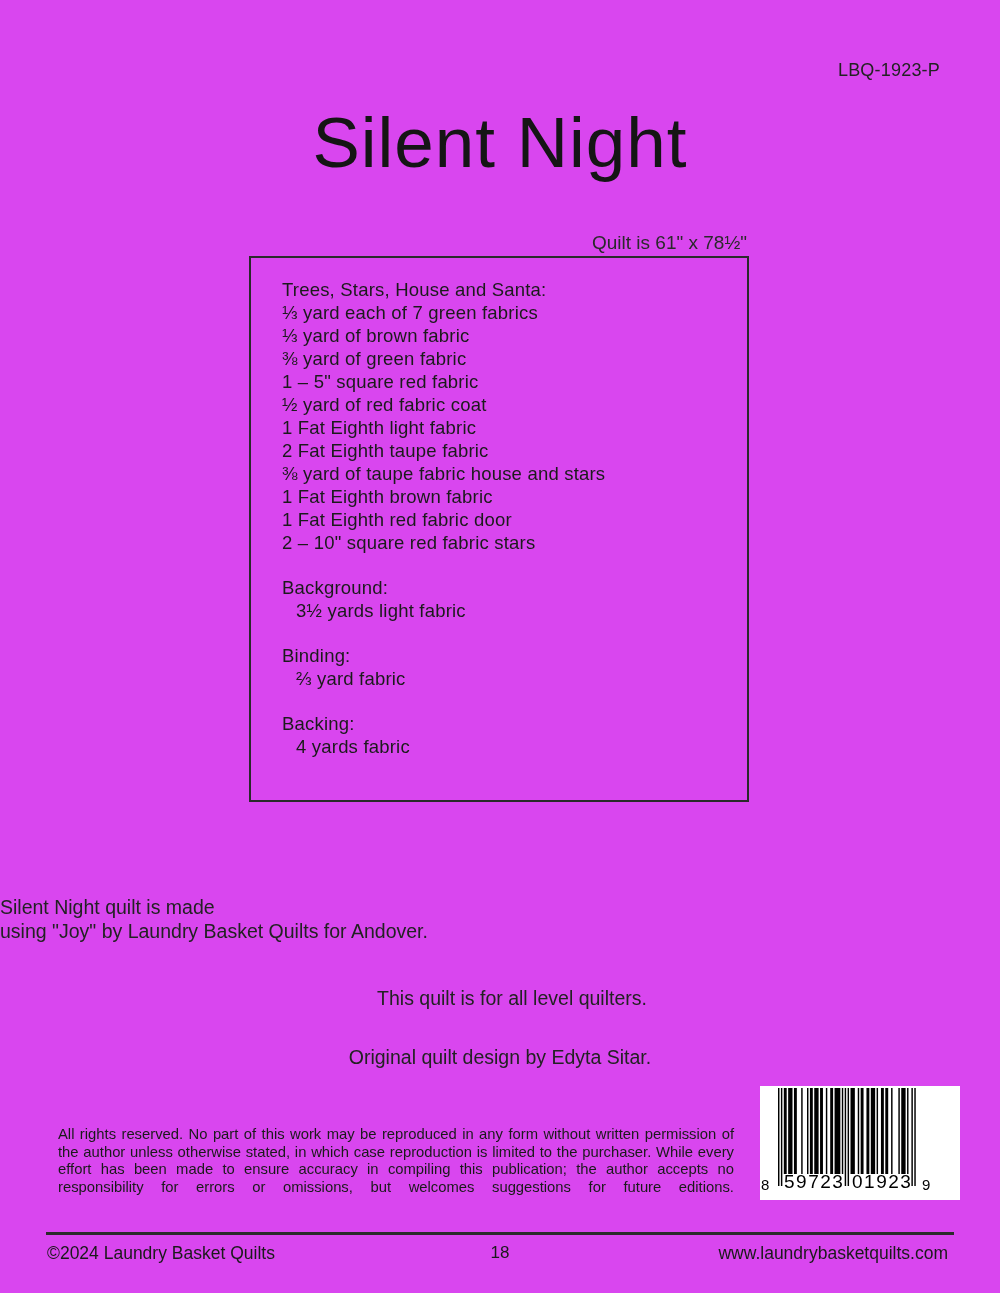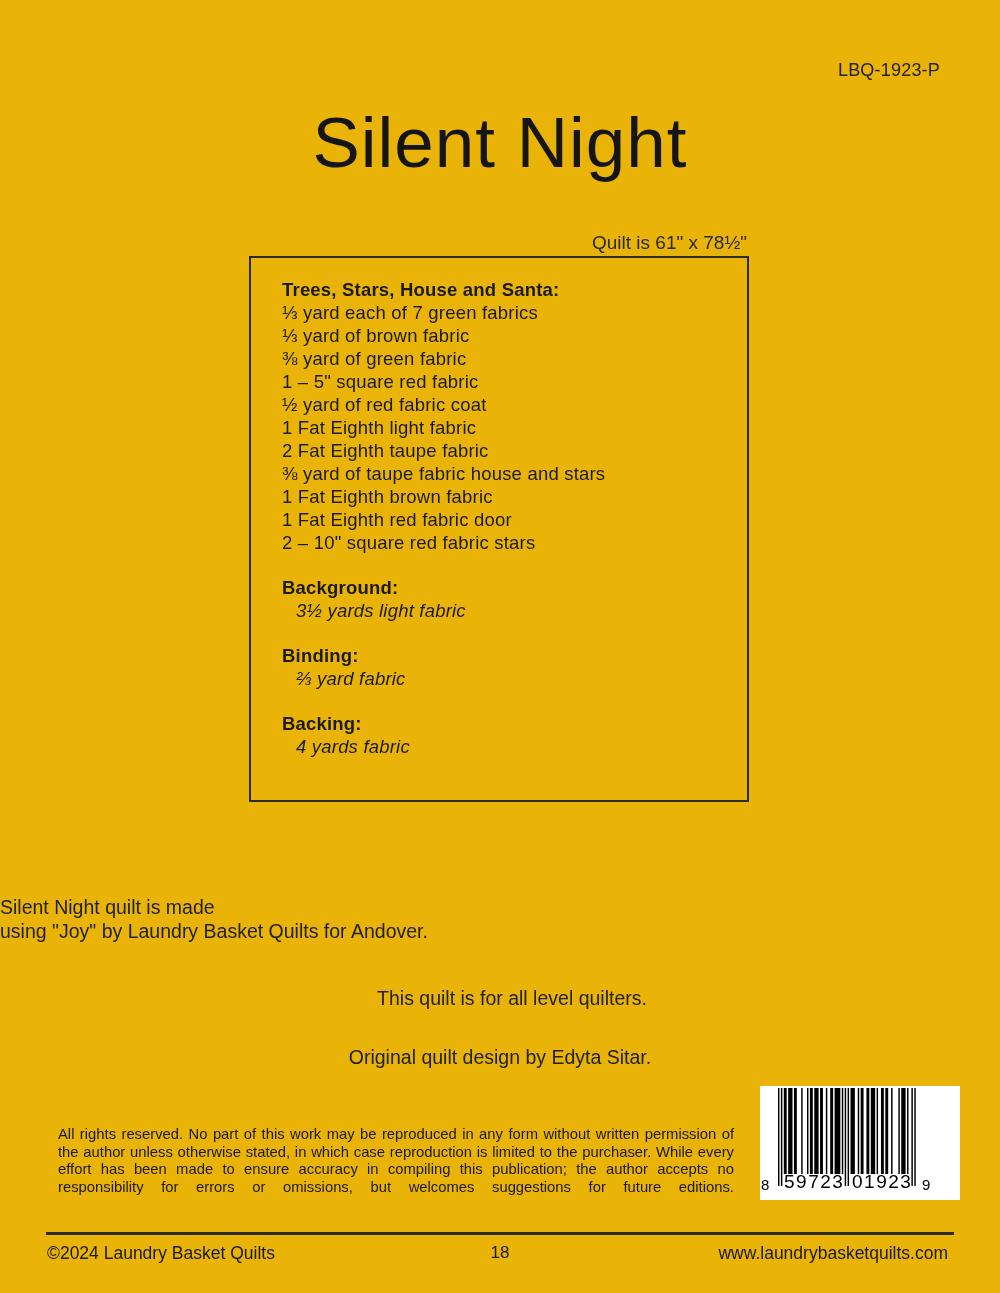--- a/index.html
+++ b/index.html
@@ -1,18 +1,18 @@
 <!DOCTYPE html>
 <html><head>
 <meta charset="utf-8">
 <style>
   html,body { margin:0; padding:0; background:#e8e8e8; }
   .page {
     position:relative; width:1000px; height:1293px; margin:0 auto;
-    background:#eab308; color:#1b1b1b;
+    background:#d946ef; color:#1b1b1b;
     font-family:"Liberation Sans","DejaVu Sans",sans-serif;
     overflow:hidden;
   }
   .header-code {
     position:absolute; top:60px; right:60px;
     font-size:18px; letter-spacing:0.2px; color:#222;
   }
   .title {
     position:absolute; top:102px; left:0; width:100%;
     text-align:center; font-size:71px; font-weight:400;
@@ -26,23 +26,23 @@
     position:absolute; top:232px; left:249px; width:498px;
     text-align:right; font-size:19px; color:#2a2a2a;
   }
   .fr-box {
     position:absolute; left:249px; top:256px; width:500px; height:546px;
     border:2px solid #2a2a2a; box-sizing:border-box;
     padding:20px 14px 0 31px;
   }
   .fr-section { margin:0; }
   .fr-section + .fr-section { margin-top:22px; }
-  .fr-heading { font-weight:bold; font-size:18.5px; line-height:23px; letter-spacing:0.2px; }
+  .fr-heading { font-weight:normal; font-size:18.5px; line-height:23px; letter-spacing:0.2px; }
   .fr-item    { font-size:18.5px; line-height:23px; letter-spacing:0.2px; }
-  .fr-section.indent .fr-item { padding-left:14px;font-style:italic; }
+  .fr-section.indent .fr-item { padding-left:14px; }
   .about-made {
     position:absolute; top:896px; left:0; width:100%;
     text-align:left; font-size:19.5px; line-height:23.5px; color:#222;
   }
   .about-level {
     position:absolute; top:987px; left:12px; width:100%;
     text-align:center; font-size:19.5px; color:#222;
   }
   .about-design {
     position:absolute; top:1046px; left:0; width:100%;

